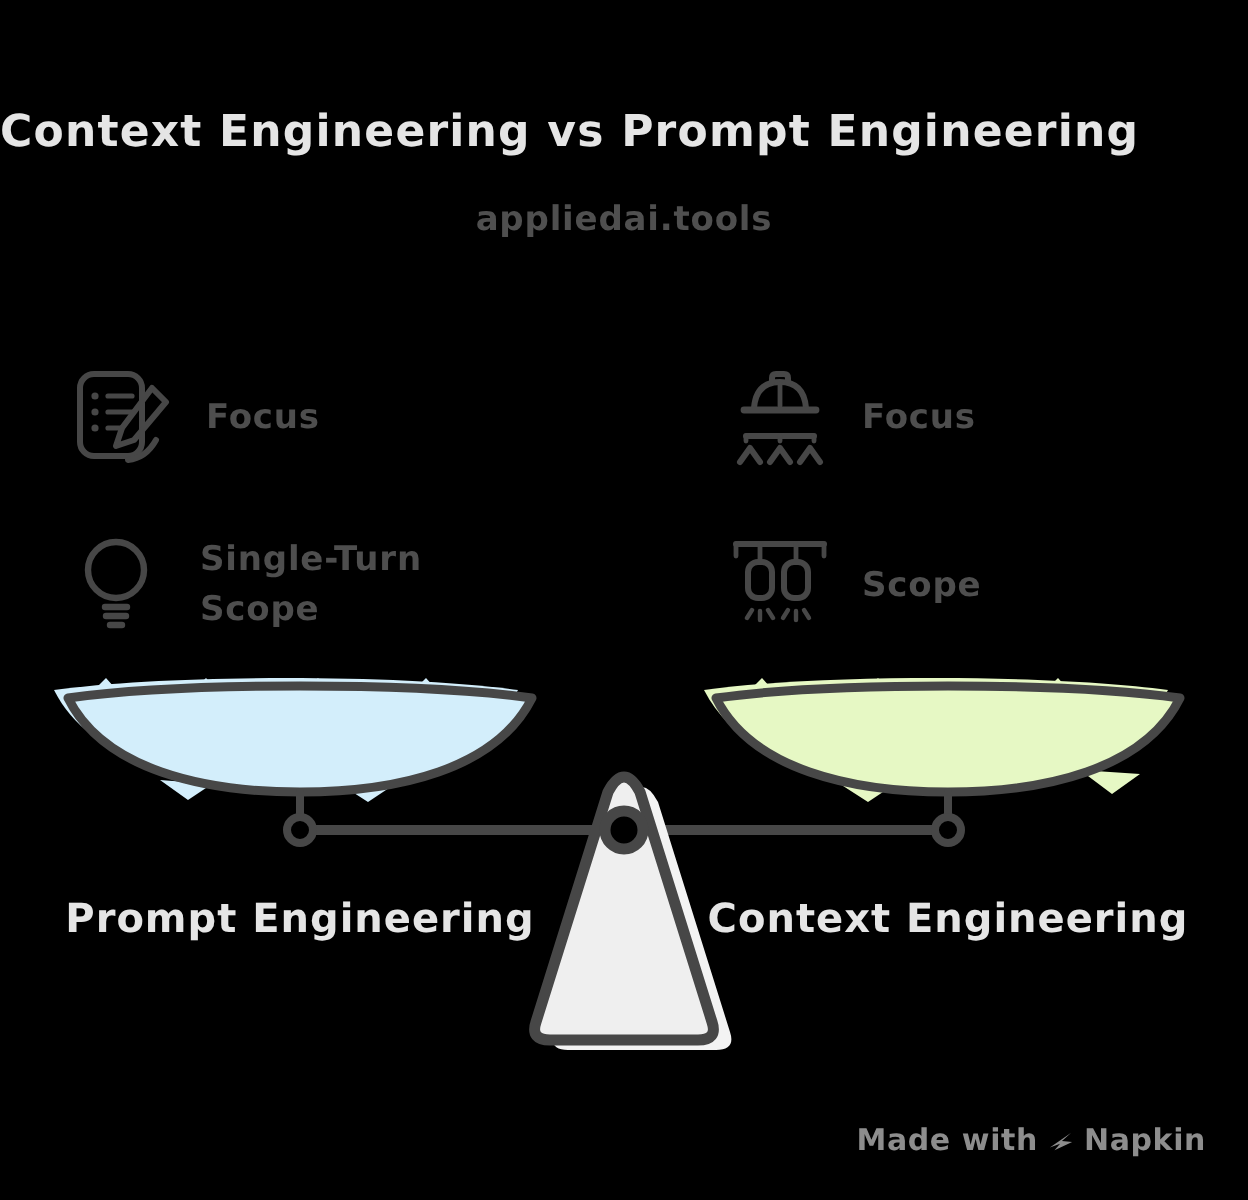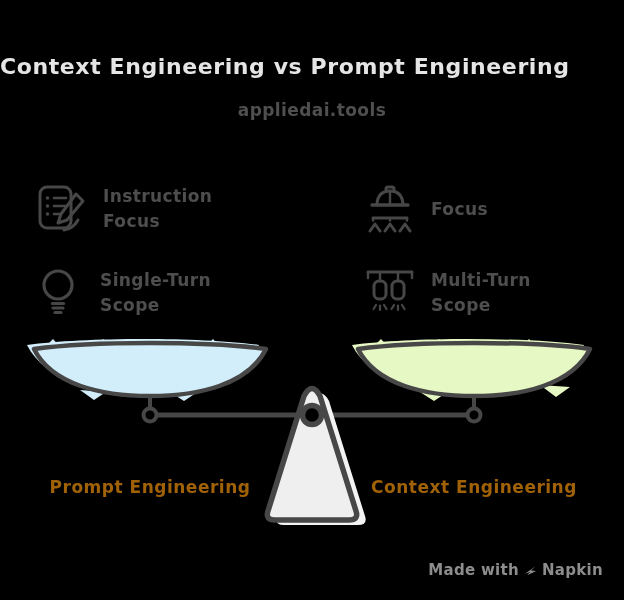--- a/index.html
+++ b/index.html
@@ -33,23 +33,22 @@
     color:#4e4e4e;
   }
   .feature-text span{display:block;}
   .row-l1{left:36px;top:180px;}
   .row-l2{left:33px;top:264px;}
   .row-r1{left:364px;top:180px;}
   .row-r2{left:364px;top:264px;}
   .scale-svg{left:0;top:335px;width:624px;height:200px;}
   .pan-label{
     top:447px;width:244px;text-align:center;
-    font-size:17px;font-weight:700;letter-spacing:0.5px;
-    color:#a16207;
-    margin-top:30px;
+    font-size:20px;font-weight:700;letter-spacing:0.5px;
+    color:#e5e5e5;
   }
   .pan-label.left{left:28px;}
   .pan-label.right{left:352px;}
   .footer{
     top:561px;right:21px;
     display:flex;align-items:center;gap:5px;
     font-size:15px;font-weight:700;color:#8d8d8d;letter-spacing:0.3px;
   }
   .footer .napkin-glyph{display:inline-flex;}
 </style>
@@ -69,21 +68,20 @@
         <path d="M28,49 q9,-1 14,-10"></path>
       </g>
       <g fill="#474747" stroke="none">
         <circle cx="11.5" cy="17" r="1.8"></circle>
           <circle cx="11.5" cy="25" r="1.8"></circle>
           <circle cx="11.5" cy="33" r="1.8"></circle>
       </g>
     </svg>
   </span>
   <div class="feature-text">
-    <span>Instruction</span>
     <span>Focus</span>
   </div>
 </div>
 
 <div class="abs feature-row row-l2">
   <span class="icon">
     <svg width="50" height="58" viewBox="0 0 50 58">
       <g fill="none" stroke="#474747" stroke-width="3.2" stroke-linecap="round" stroke-linejoin="round">
         <circle cx="24" cy="21" r="14"></circle>
         <path d="M18.5,39.5 h11"></path>
@@ -127,21 +125,20 @@
         <path d="M4,8 v6 M48,8 v6" stroke-width="2.4"></path>
         <path d="M16,8 v9 M34,8 v9" stroke-width="2.4"></path>
         <rect x="10" y="17" width="12" height="18" rx="5"></rect>
         <rect x="28" y="17" width="12" height="18" rx="5"></rect>
         <path d="M12,41 l-2.5,4 M16,41.5 v4.5 M20,41 l2.5,4" stroke-width="2.2"></path>
         <path d="M30,41 l-2.5,4 M34,41.5 v4.5 M38,41 l2.5,4" stroke-width="2.2"></path>
       </g>
     </svg>
   </span>
   <div class="feature-text">
-    <span>Multi-Turn</span>
     <span>Scope</span>
   </div>
 </div>
 
 <svg class="abs scale-svg" viewBox="0 0 624 200" width="624" height="200">
 
   <g fill="#d3eefb" stroke="none">
     <path d="M34,14 C92,6 208,6 266,14 C248,50 198,61 150,61 C102,61 52,50 34,14 Z" transform="translate(-7,-4)"></path>
     <path d="M44,13 l9,-9 8,9 z M94,13 l9,-9 8,9 z M150,13 l9,-9 8,9 z M204,13 l9,-9 8,9 z"></path>
     <path d="M80,55 l14,10 12,-8 z M170,57 l14,9 12,-8 z"></path>

